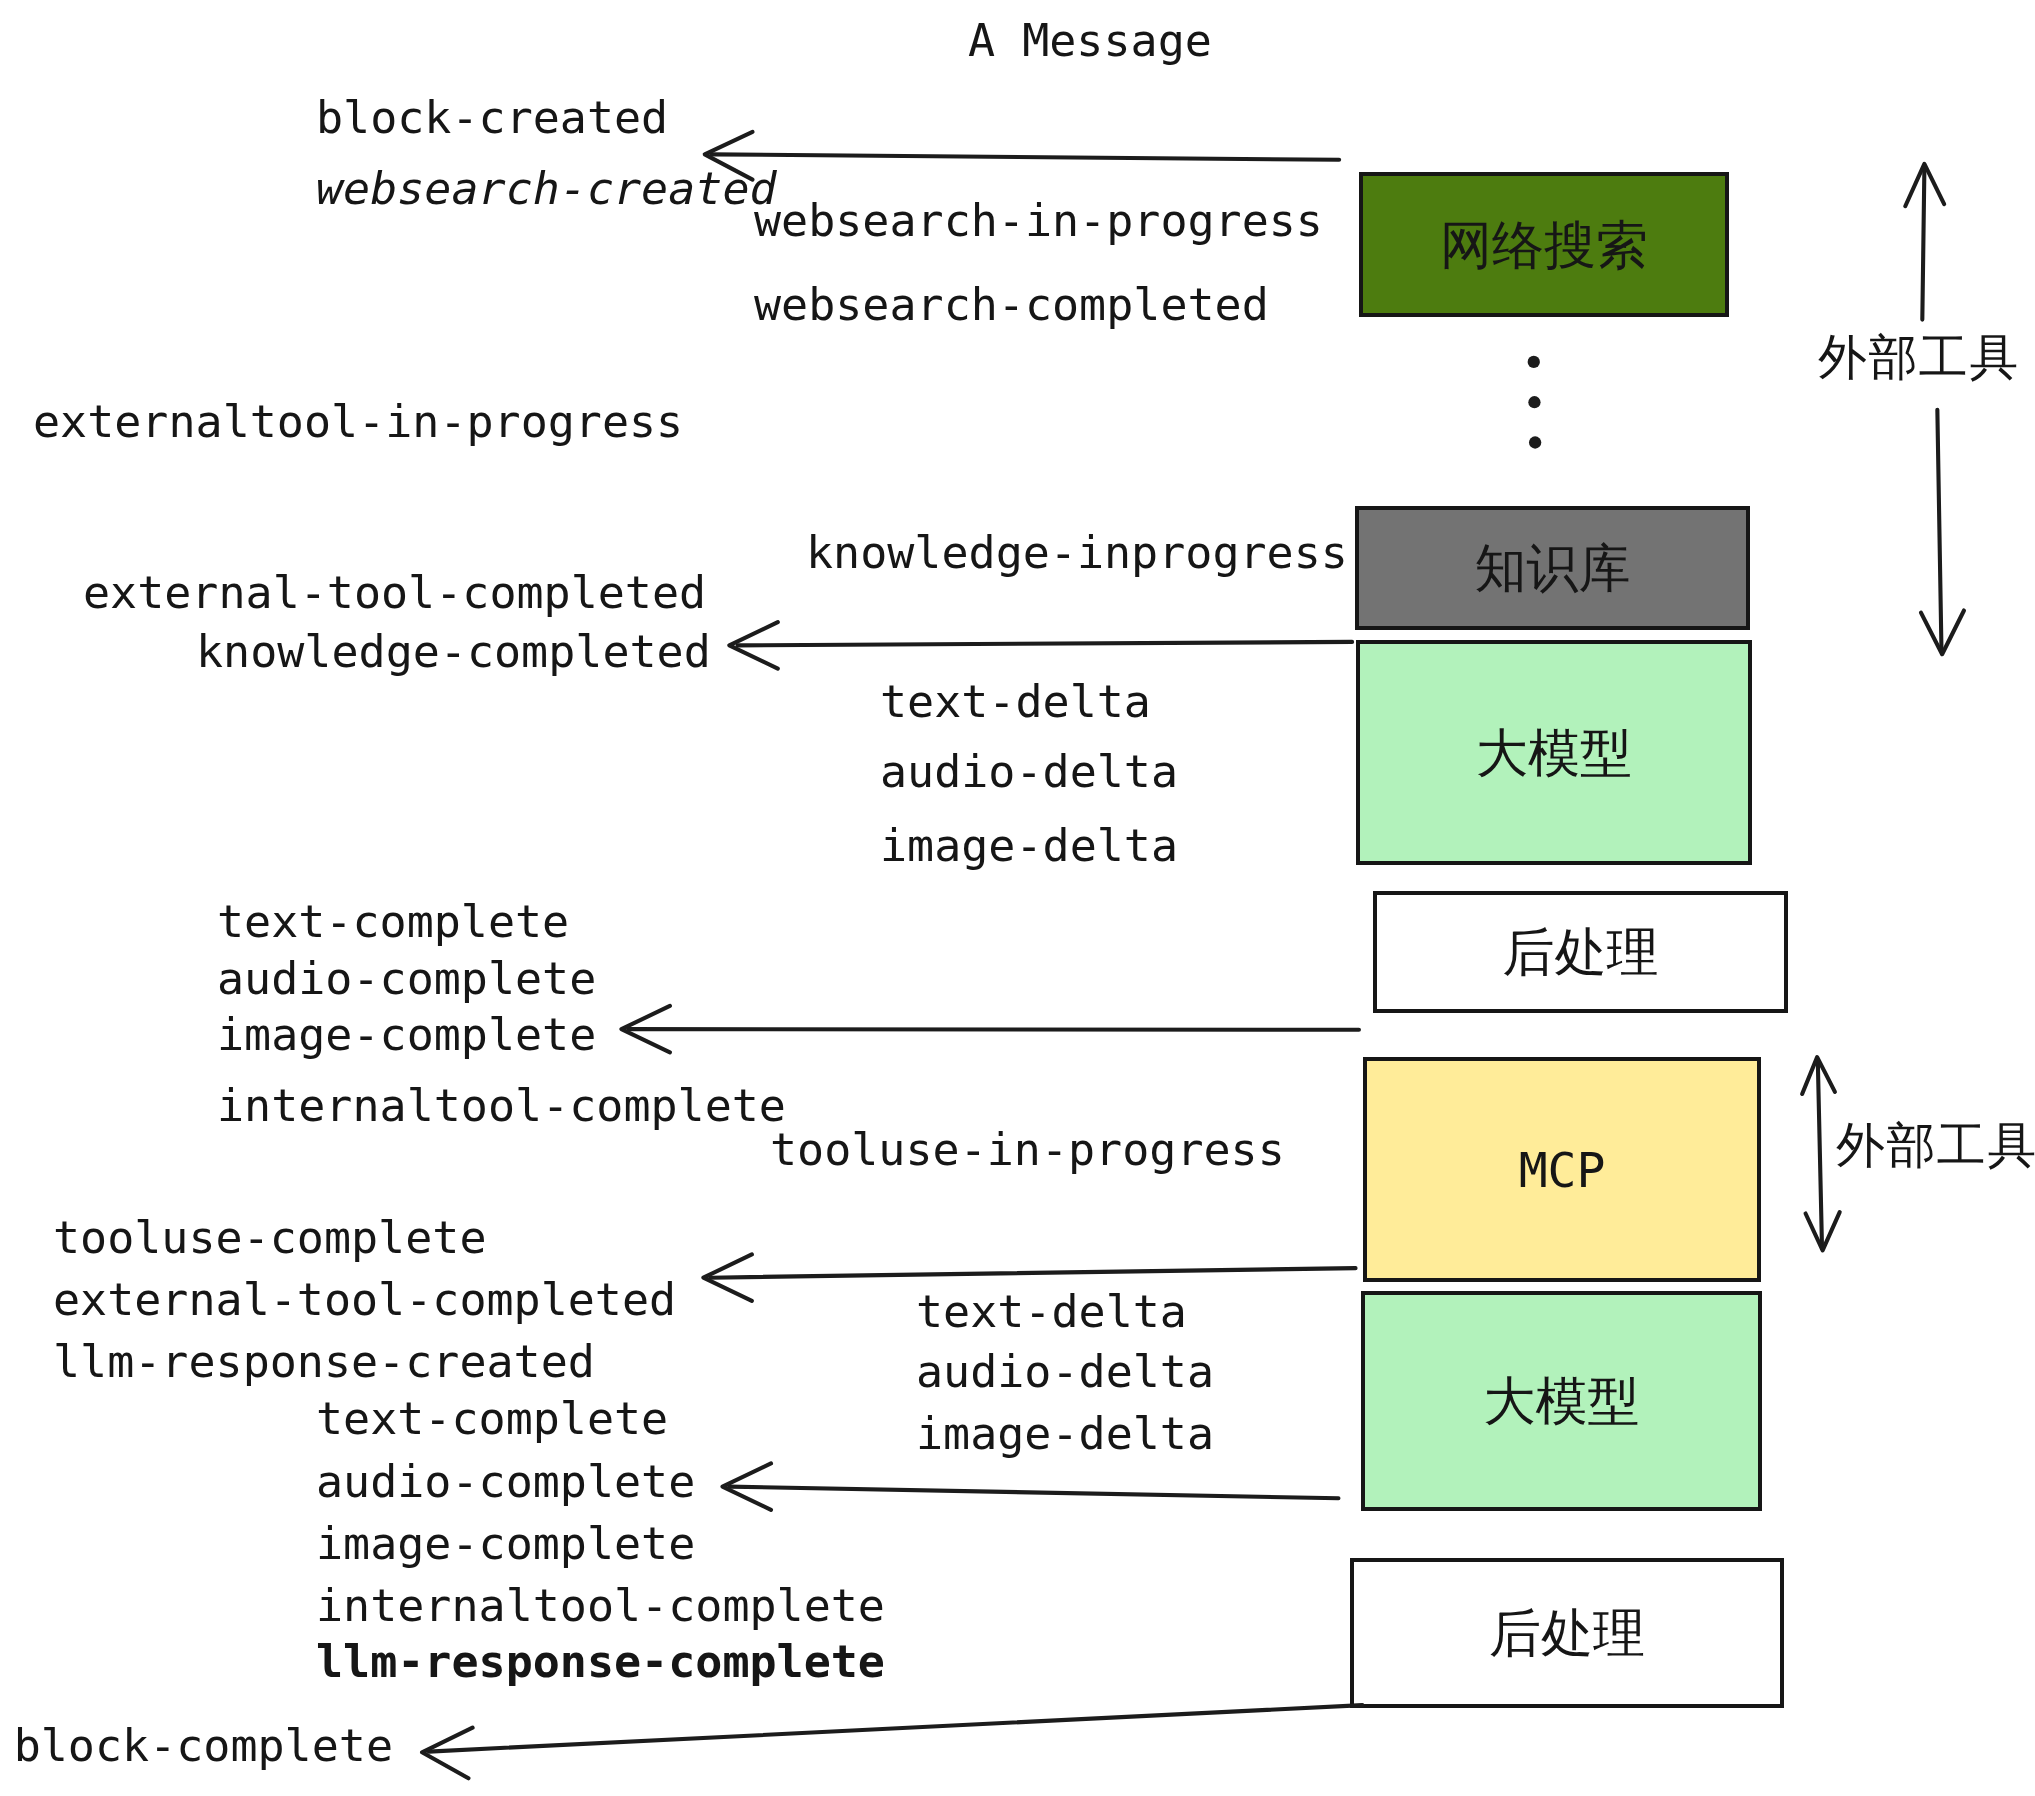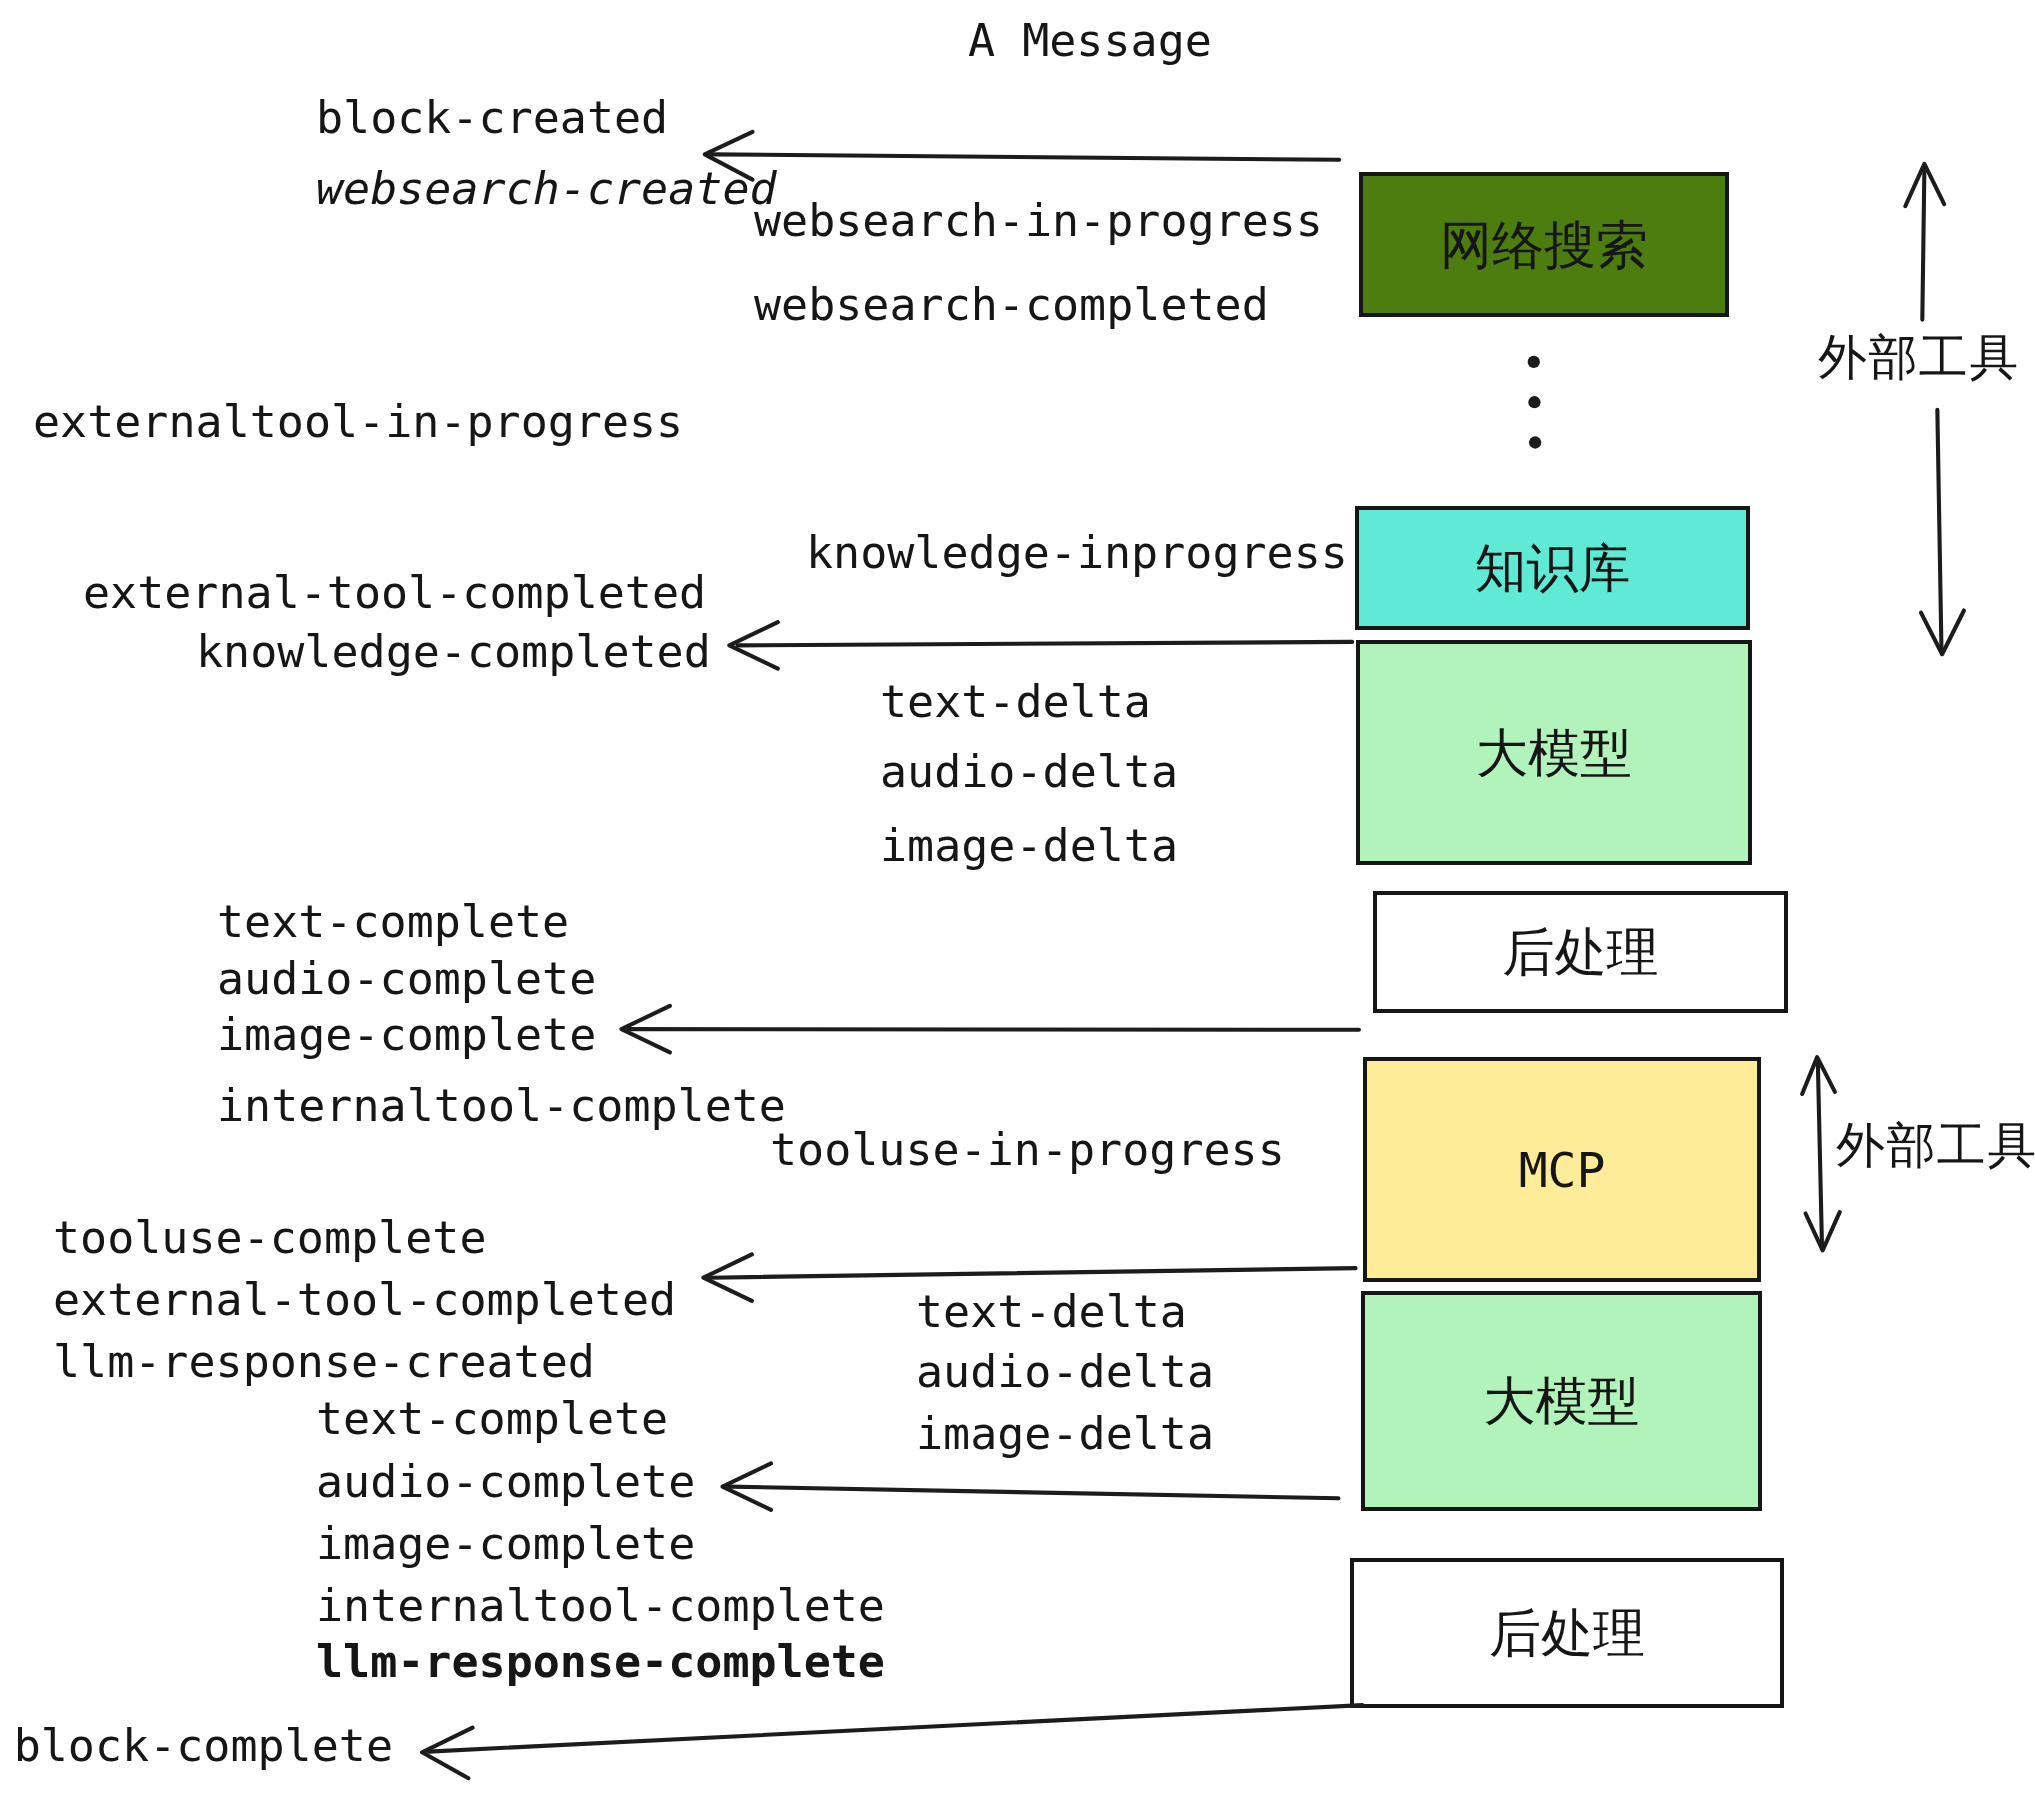--- a/index.html
+++ b/index.html
@@ -35,21 +35,21 @@
   }
   .box.mono{font:48px/1 "DejaVu Sans Mono", monospace;}
   .side-label{
     position:absolute;
     font:49px/1.1 "DejaVu Sans", sans-serif;
     color:#161616;
     white-space:nowrap;
     letter-spacing:1.4px;
   }
   #box-websearch {left:1359px;top:172px; width:370px;height:145px;background:#4d7c0f;}
-  #box-knowledge {left:1355px;top:506px; width:395px;height:124px;background:#5eead4;}
+  #box-knowledge {left:1355px;top:506px; width:395px;height:124px;background:#737373;}
   #box-llm1      {left:1356px;top:640px; width:396px;height:225px;background:#b2f2bb;}
   #box-post1     {left:1373px;top:891px;width:415px;height:122px;background:#ffffff;}
   #box-mcp       {left:1363px;top:1033px;width:398px;height:225px;background:#ffec99;margin-top:24px;}
   #box-llm2      {left:1361px;top:1291px;width:401px;height:220px;background:#b2f2bb;}
   #box-post2     {left:1350px;top:1558px;width:434px;height:150px;background:#ffffff;}
 
   #ev-block-created            {left:316px; top:92px;}
   #ev-websearch-created        {left:316px; top:163px;font-style:italic;}
   #ev-websearch-in-progress    {left:754px;top:195px;}
   #ev-websearch-completed      {left:754px;top:279px;}

